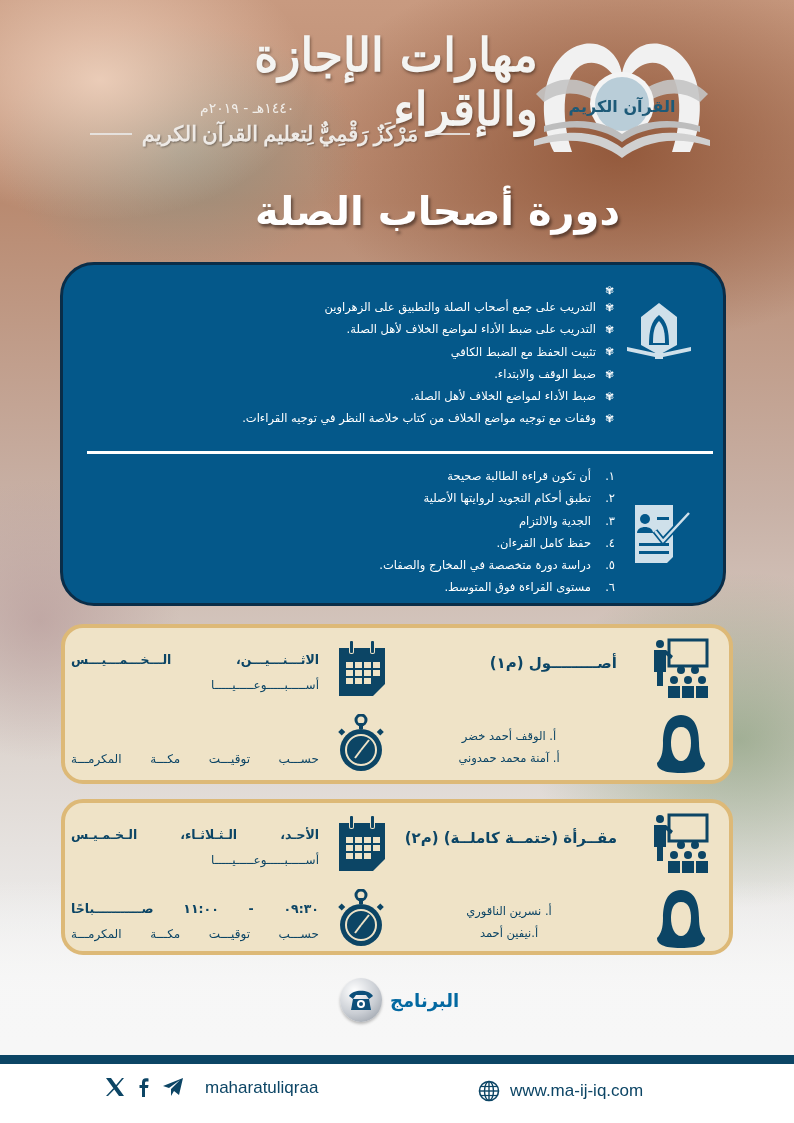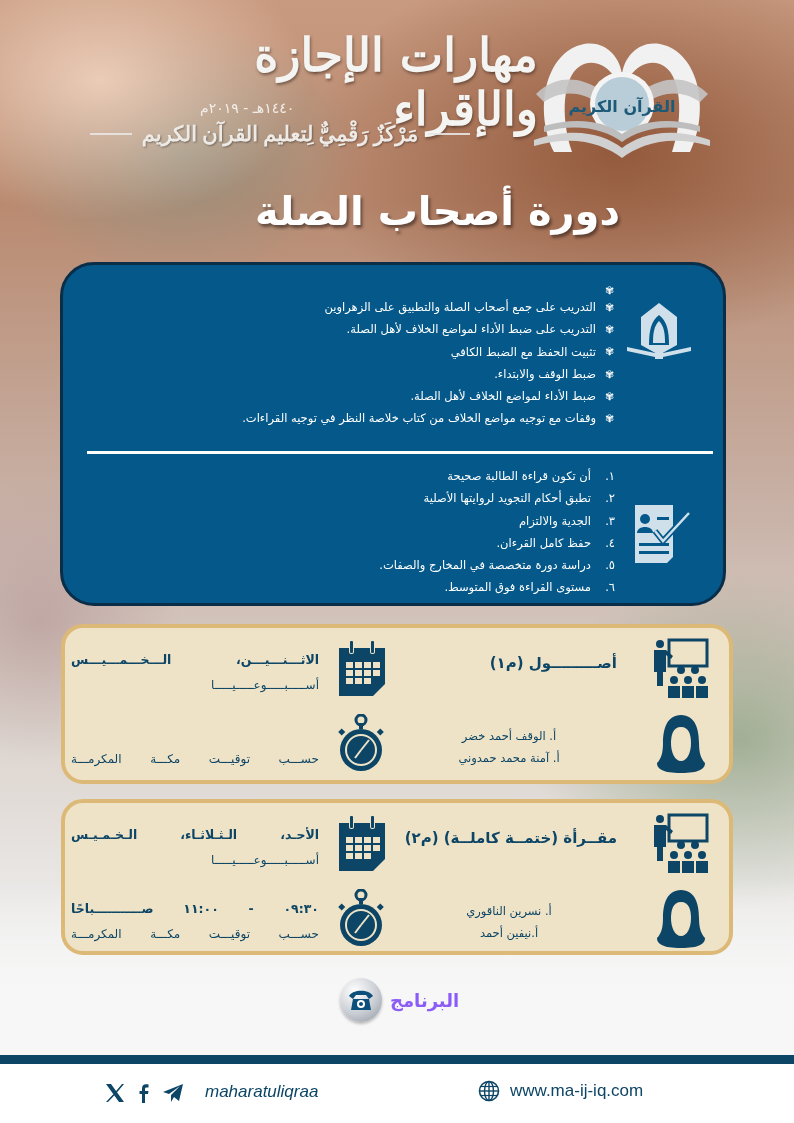--- a/index.html
+++ b/index.html
@@ -115,34 +115,34 @@
     .days-title { top: 24px; }
     .days-sub { top: 50px; letter-spacing: 2px; }
     .time-title { top: 98px; }
     .time-sub { top: 124px; }
 
     
     .program {
       position: absolute; left: 340px; top: 978px; height: 44px; display: flex; align-items: center;
       gap: 8px; direction: rtl;
     }
-    .program-label { color: #8b5cf6; font-size: 18px; font-weight: bold; }
+    .program-label { color: #0369a1; font-size: 18px; font-weight: bold; }
     .phone-badge {
       width: 42px; height: 44px; border-radius: 50%;
       background: radial-gradient(circle at 35% 30%, #ffffff, #c9cdd3 55%, #8d949e 100%);
       display: flex; align-items: center; justify-content: center;
       box-shadow: 0 2px 3px rgba(0,0,0,0.25);
     }
 
     
     .footer-bar { position: absolute; left: 0; top: 1055px; width: 794px; height: 9px; background: #0c4565; }
     .footer {
       position: absolute; left: 0; top: 1064px; width: 794px; height: 59px; background: #ffffff;
     }
-    .social-group { position: absolute; left: 104px; top: 18px; display: flex; align-items: flex-start; gap: 7px; font-style: italic; }
+    .social-group { position: absolute; left: 104px; top: 12px; display: flex; align-items: flex-end; gap: 7px; }
     .social-icon { width: 22px; height: 22px; fill: #0c4565; }
     .handle { color: #0c4565; font-family: "Liberation Sans", sans-serif; font-size: 17px; margin-left: 14px; }
     .web-group { position: absolute; left: 478px; top: 16px; display: flex; align-items: center; gap: 10px; }
     .web { color: #0c4565; font-family: "Liberation Sans", sans-serif; font-size: 17px; }
   </style>
 </head>
 <body>
 
 <div class="bg"></div>
 <div class="bg-fade"></div>

